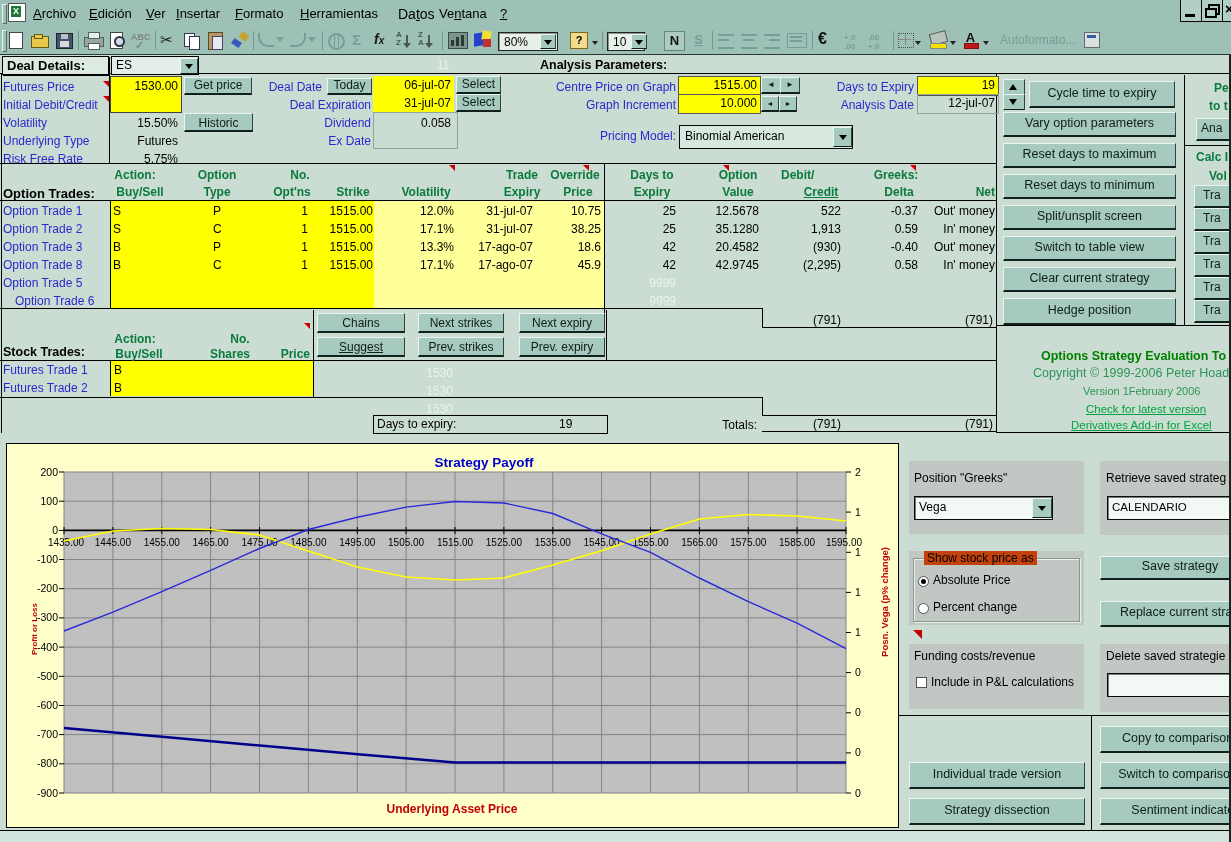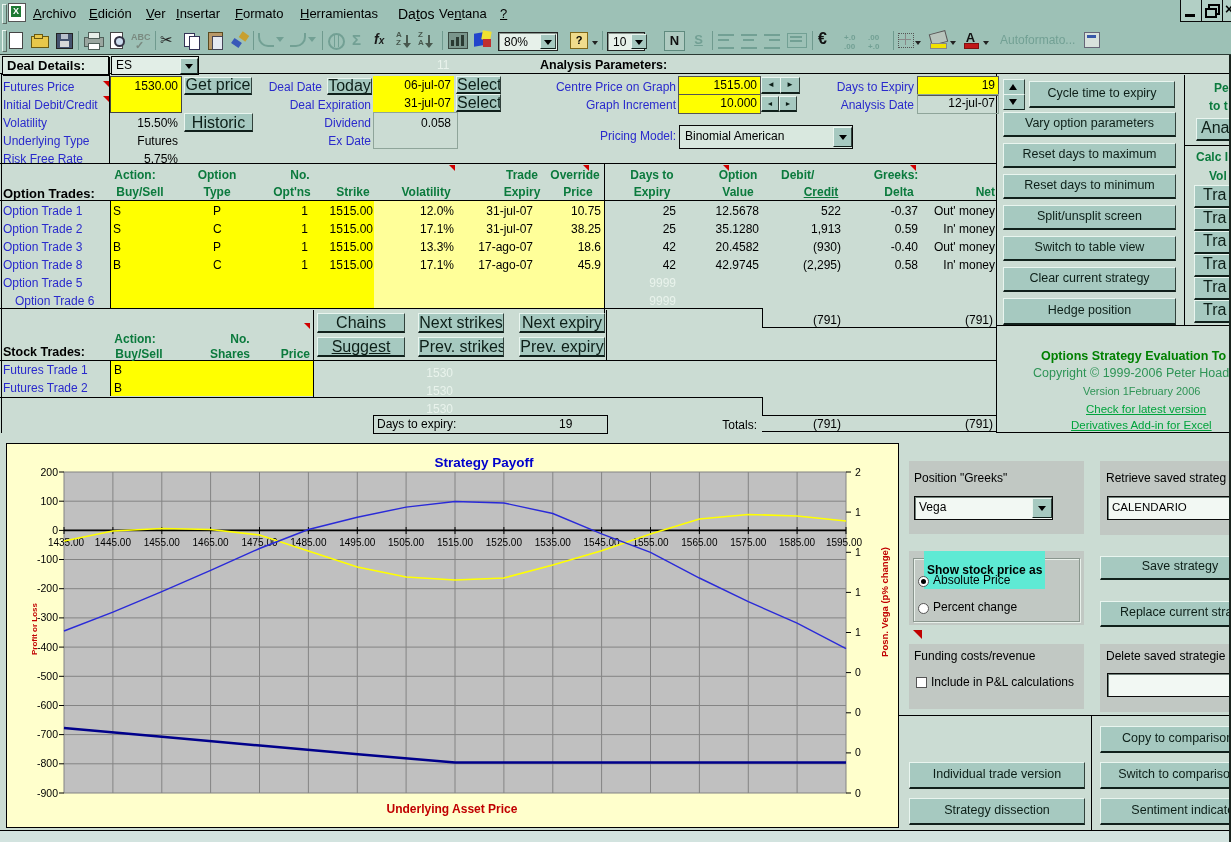--- a/index.html
+++ b/index.html
@@ -8,21 +8,21 @@
 .abs{position:absolute;}
 .ln{position:absolute;background:#000;}
 .lbl{position:absolute;color:#2A2ACC;white-space:nowrap;}
 .rt{text-align:right;}
 .grn{position:absolute;color:#0B7A3D;font-weight:bold;white-space:nowrap;}
 .blk{position:absolute;color:#000;white-space:nowrap;}
 .bold{font-weight:bold;}
 .cy{position:absolute;background:#FFFF00;}
 .btn{position:absolute;background:#A6C9C0;border-top:1px solid #E9F5EF;border-left:1px solid #E9F5EF;
   border-right:1px solid #31413B;border-bottom:2px solid #10201B;color:#0d1f18;
-  text-align:center;white-space:nowrap;overflow:hidden;font-size:16px;line-height:18px;}
+  text-align:center;white-space:nowrap;overflow:hidden;font-size:12px;line-height:18px;}
 .panel{position:absolute;background:#C1C8C3;}
 .combo{position:absolute;background:#F2F8F3;border:1px solid #0a0a0a;box-shadow:inset 1px 1px 0 #6f7f78;}
 .carr{position:absolute;background:#A6C9C0;border-top:1px solid #E9F5EF;border-left:1px solid #E9F5EF;
   border-right:1px solid #31413B;border-bottom:1px solid #10201B;}
 .carr:after{content:"";position:absolute;left:50%;top:50%;margin:-2px 0 0 -4px;
   border:4px solid transparent;border-top:5px solid #000;border-bottom:none;}
 .redtri{position:absolute;width:0;height:0;border-left:6px solid transparent;border-top:6px solid #D00000;}
 .wht{position:absolute;color:#E9F3EC;white-space:nowrap;}
 </style>
 </head>
@@ -557,21 +557,21 @@
         </div>
 </div>
 <div class="panel" style="left:1100px;top:406px;width:131px;height:74px;">
   <div class="blk" style="left:6px;top:10px;">Retrieve saved strateg</div>
   <div class="combo" style="left:7px;top:35px;width:124px;height:22px;">
           <div class="blk" style="left:4px;top:4px;font-size:11.5px;">CALENDARIO</div>
         </div>
 </div>
 <div class="panel" style="left:909px;top:496px;width:175px;height:74px;">
   <div class="abs" style="left:4px;top:7px;width:165px;height:62px;border:1px solid #8a968e;box-shadow:1px 1px 0 #e8f0ea,inset 1px 1px 0 #e8f0ea;"></div>
-  <div class="blk" style="left:15px;top:0px;background:#5eead4;padding:12px 3px;font-weight:bold;">Show stock  price as</div>
+  <div class="blk" style="left:15px;top:0px;background:#c2410c;padding:0 3px;">Show stock  price as</div>
   <div class="abs" style="left:9px;top:25px;width:9px;height:9px;background:#fff;border:1px solid #555;border-radius:50%;">
           <div class="abs" style="left:2px;top:2px;width:5px;height:5px;background:#000;border-radius:50%;"></div>
         </div>
   <div class="blk" style="left:24px;top:22px;">Absolute  Price</div>
   <div class="abs" style="left:9px;top:52px;width:9px;height:9px;background:#fff;border:1px solid #555;border-radius:50%;"></div>
   <div class="blk" style="left:24px;top:49px;">Percent change</div>
 </div>
 <div class="btn" style="left:1100px;top:501px;width:158px;height:21px;line-height:19px;font-size:12.5px;">Save strategy</div>
 <div class="btn" style="left:1100px;top:546px;width:174px;height:23px;line-height:21px;font-size:12.5px;">Replace current strategy</div>
 <div class="abs" style="left:913px;top:575px;width:0;height:0;border-top:9px solid #C00000;border-left:9px solid transparent;"></div>

